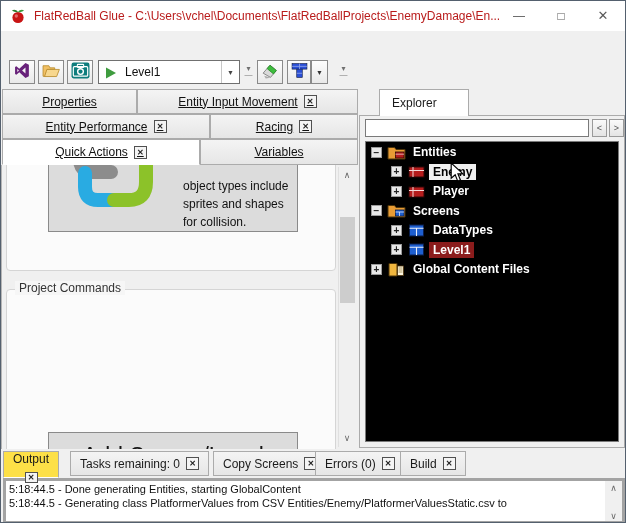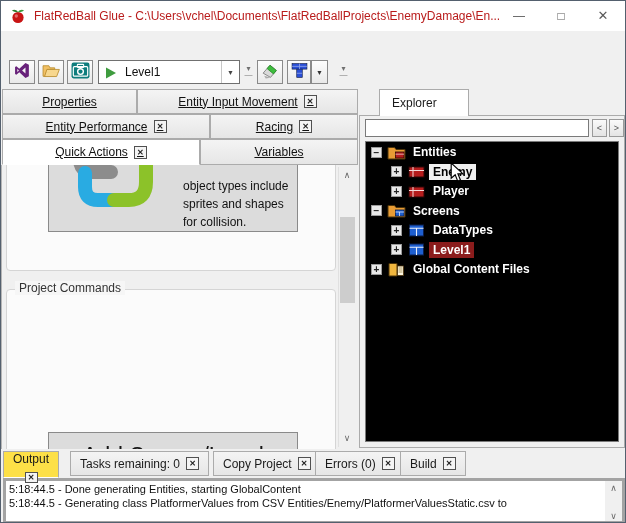--- a/index.html
+++ b/index.html
@@ -342,21 +342,21 @@
   <div class="btabs">
     <div class="btab active" style="left:2px">
       <span>Output</span>
       <span class="closebox">✕</span>
     </div>
     <div class="btab" style="left:69px">
       <span>Tasks remaining: 0</span>
       <span class="closebox">✕</span>
     </div>
     <div class="btab" style="left:212px">
-      <span>Copy Project</span>
+      <span>Copy Screens</span>
       <span class="closebox">✕</span>
     </div>
     <div class="btab" style="left:314px">
       <span>Errors (0)</span>
       <span class="closebox">✕</span>
     </div>
     <div class="btab" style="left:399px">
       <span>Build</span>
       <span class="closebox">✕</span>
     </div>

